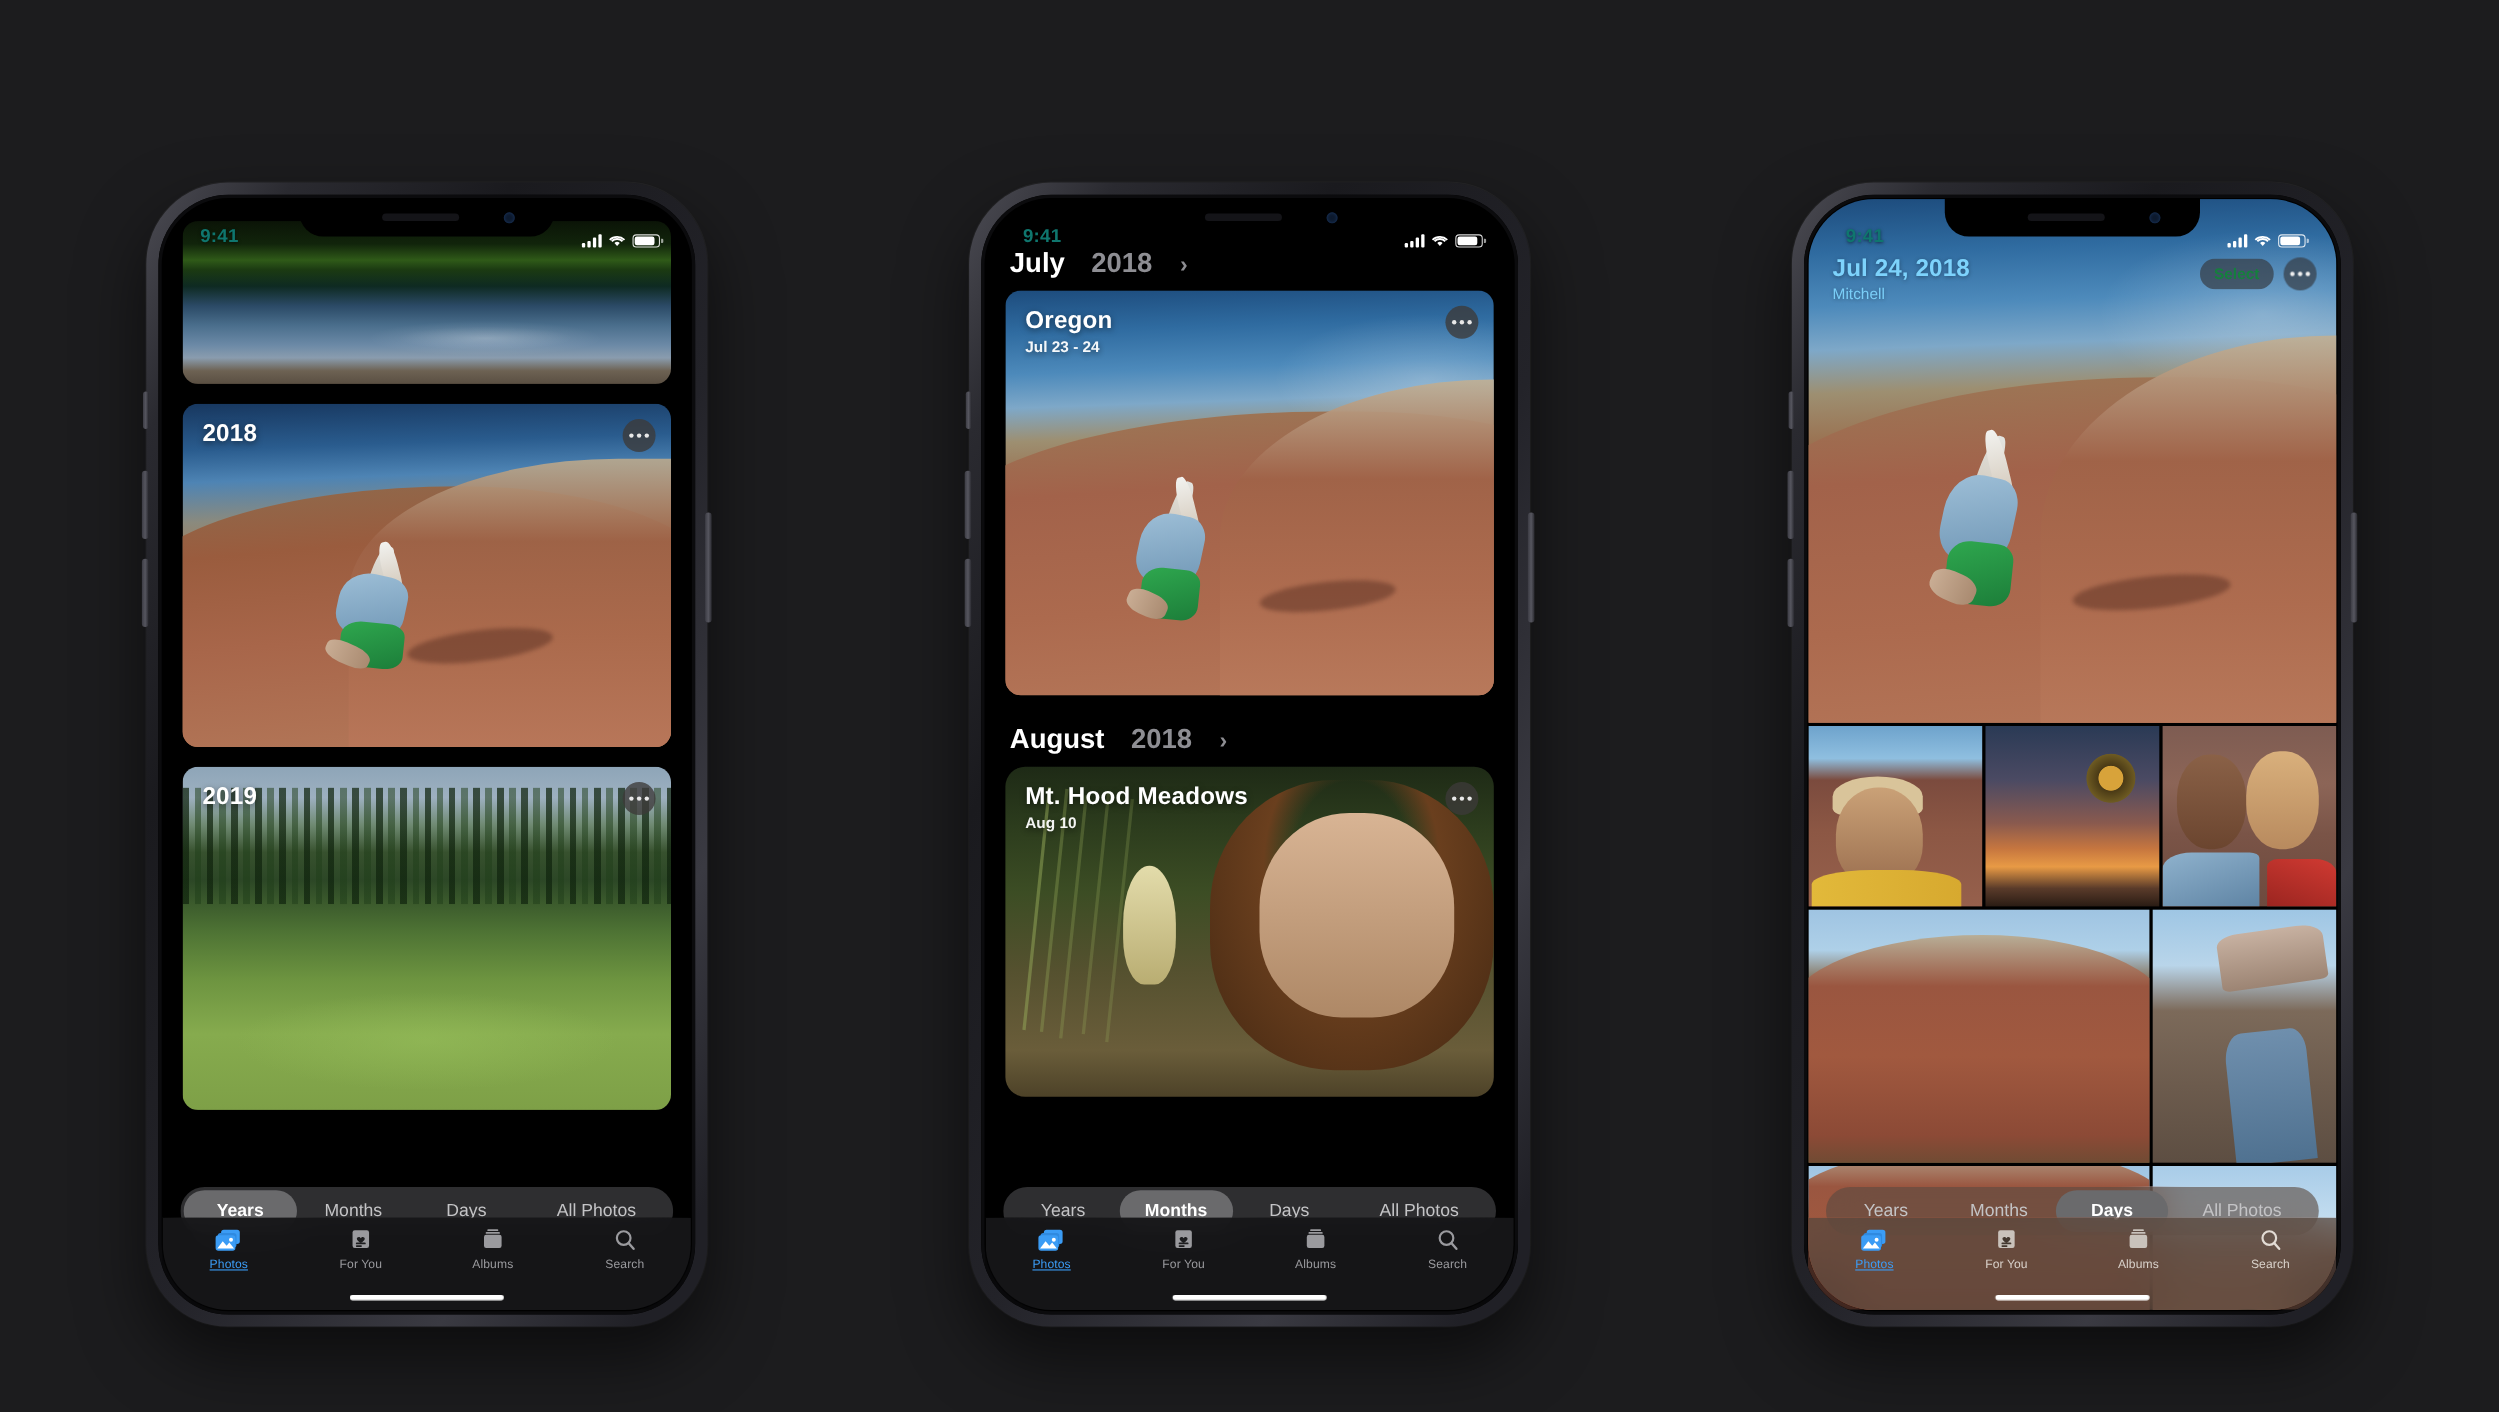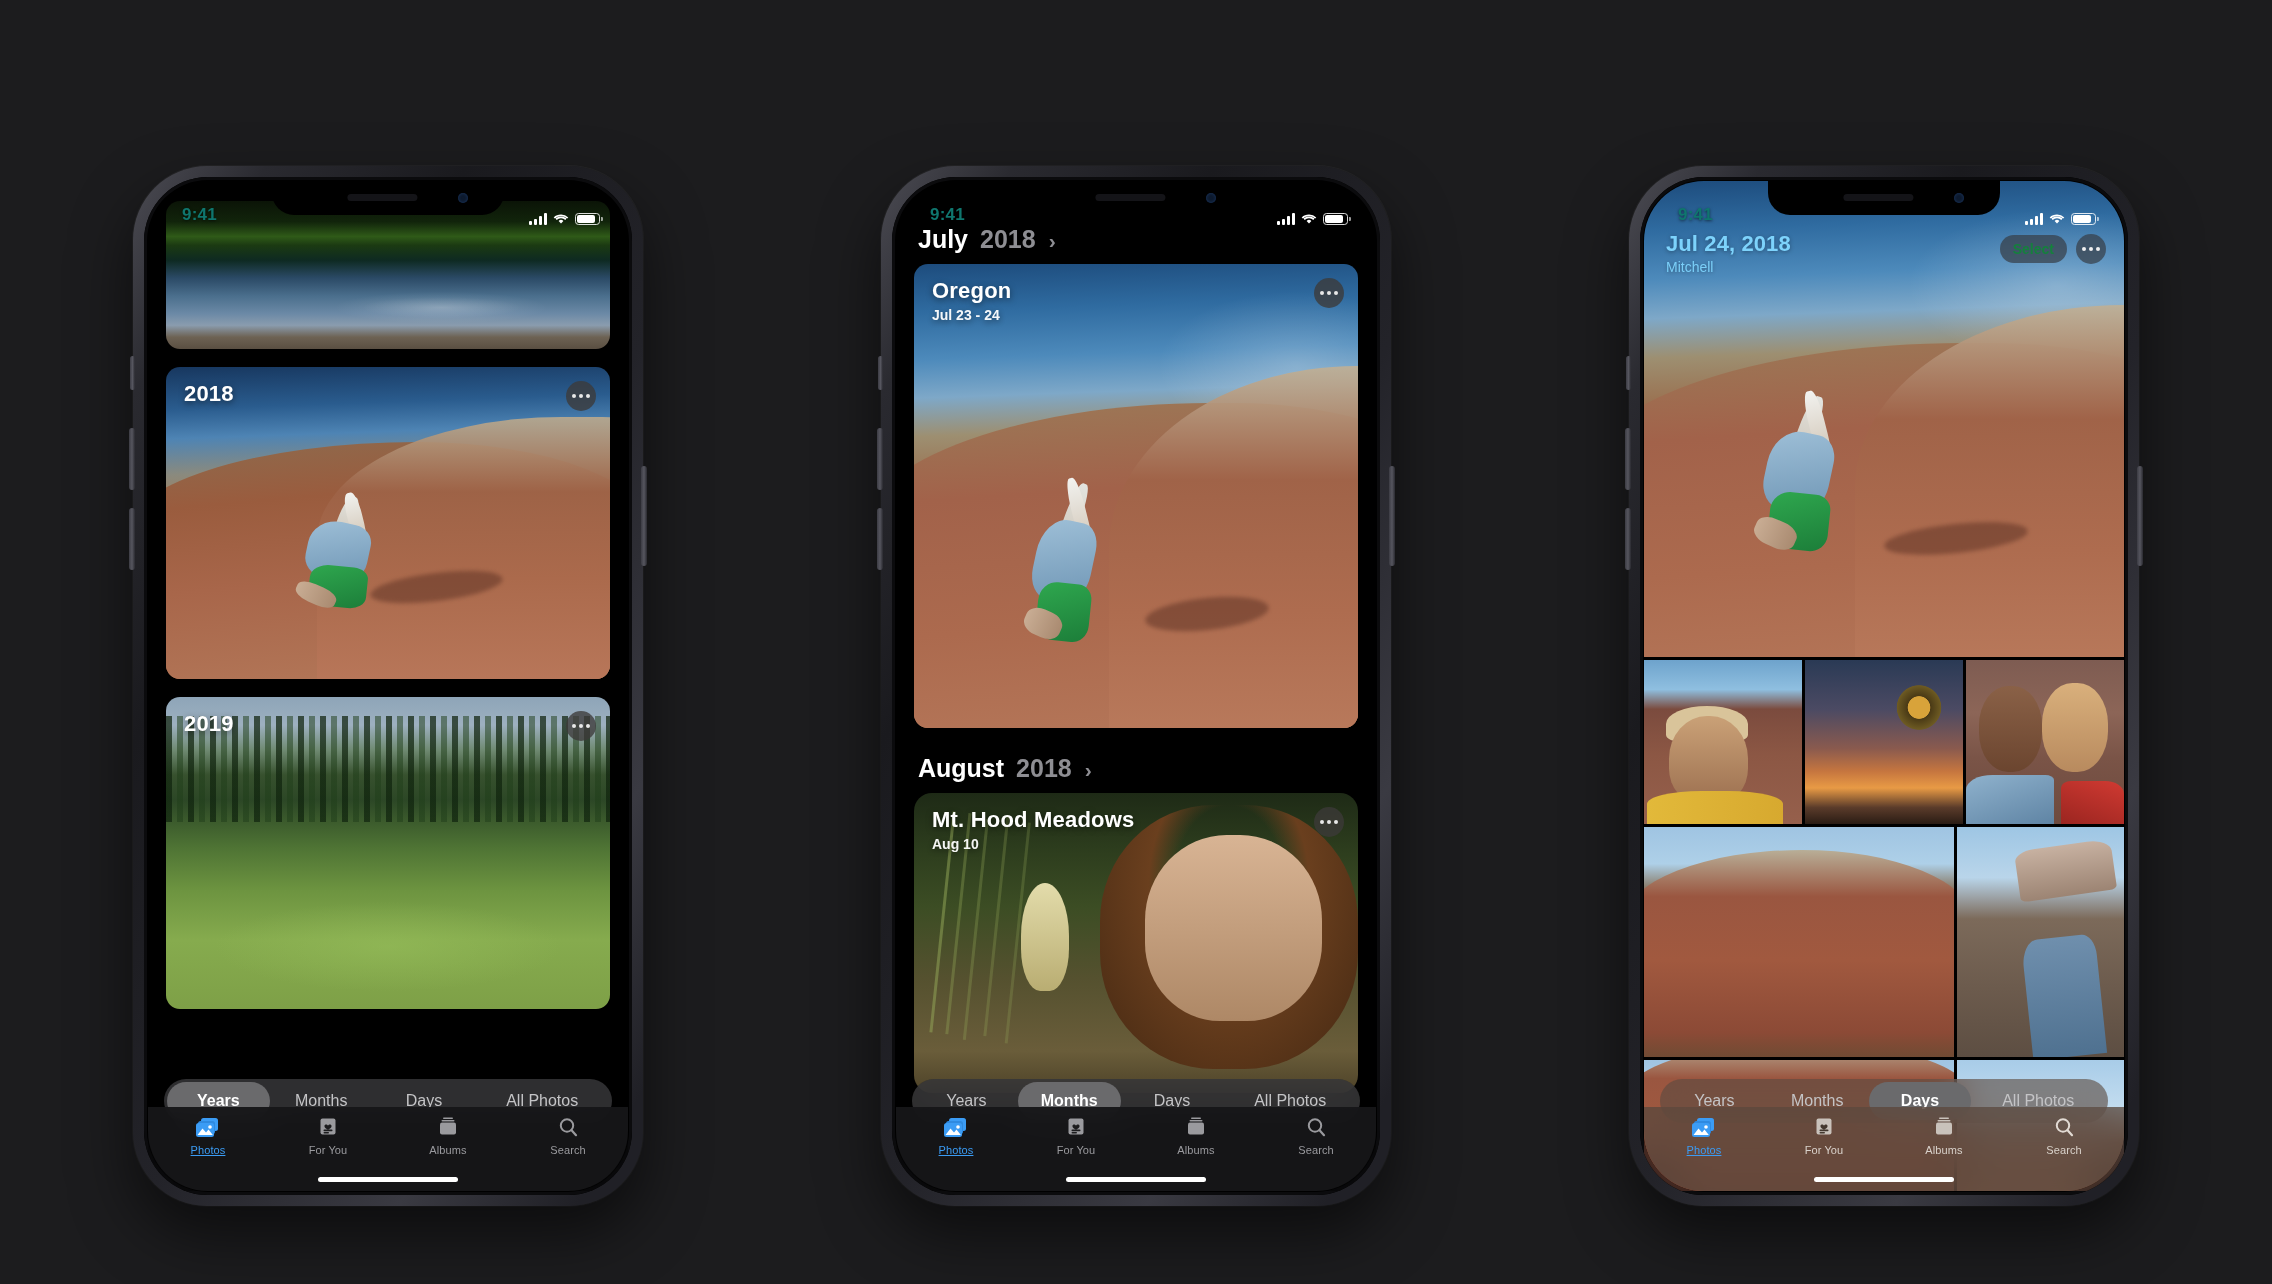--- a/index.html
+++ b/index.html
@@ -321,21 +321,21 @@
     width:30px; height:30px; border-radius:50%;
     background:rgba(60,58,56,.78);
     display:flex; align-items:center; justify-content:center;
     gap:3px;
   }
   .more-btn span { width:4px; height:4px; border-radius:50%; background:#e8e8e8; }
 
   
   .sec-head {
     padding:0 22px;
-    display:flex; align-items:baseline; gap:12px;
+    display:flex; align-items:baseline; gap:24px;
     color:#fff;
   }
   .sec-month { font-size:25px; font-weight:bold; }
   .sec-year { font-size:25px; font-weight:bold; color:#8e8e93; }
   .sec-chev { color:#8e8e93; font-size:21px; font-weight:bold; margin-left:1px; }
 
   
   .day-head {
     position:absolute; top:44px; left:0; right:0; z-index:30;
     display:flex; align-items:flex-start; justify-content:space-between;
@@ -414,21 +414,21 @@
     display:flex; flex-direction:column; gap:18px;
   }
   .year-card-0 { height:148px; border-radius:14px; }
   .year-card { height:312px; border-radius:14px; }
 
   
   .months-scroll {
     position:absolute; top:44px; left:0; right:0; bottom:0;
     overflow:hidden;
   }
-  .m-card { margin:10px 18px 0 18px; height:464px; }
+  .m-card { margin:10px 18px 0 18px; height:368px; }
   .m-card-2 { margin:10px 18px 0 18px; height:300px;border-radius:18px; }
   .sec-gap { height:26px; }
 
   
   .grid-wrap { position:absolute; inset:0; }
   .hero { position:absolute; top:0; left:0; right:0; height:476px; }
   .grow { position:absolute; left:0; right:0; display:flex; gap:3px; }
   .grow.r1 { top:479px; height:164px; }
   .grow.r2 { top:646px; height:230px; }
   .grow.r3 { top:879px; height:180px; }

